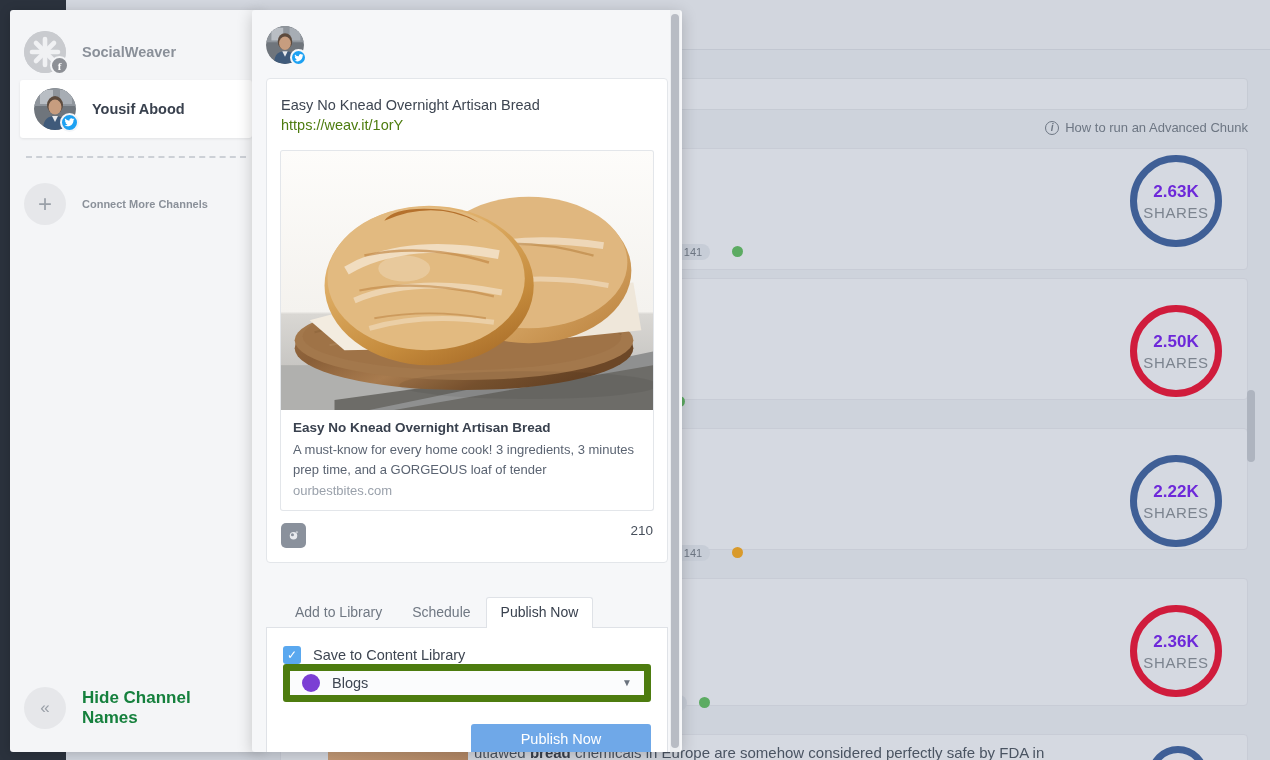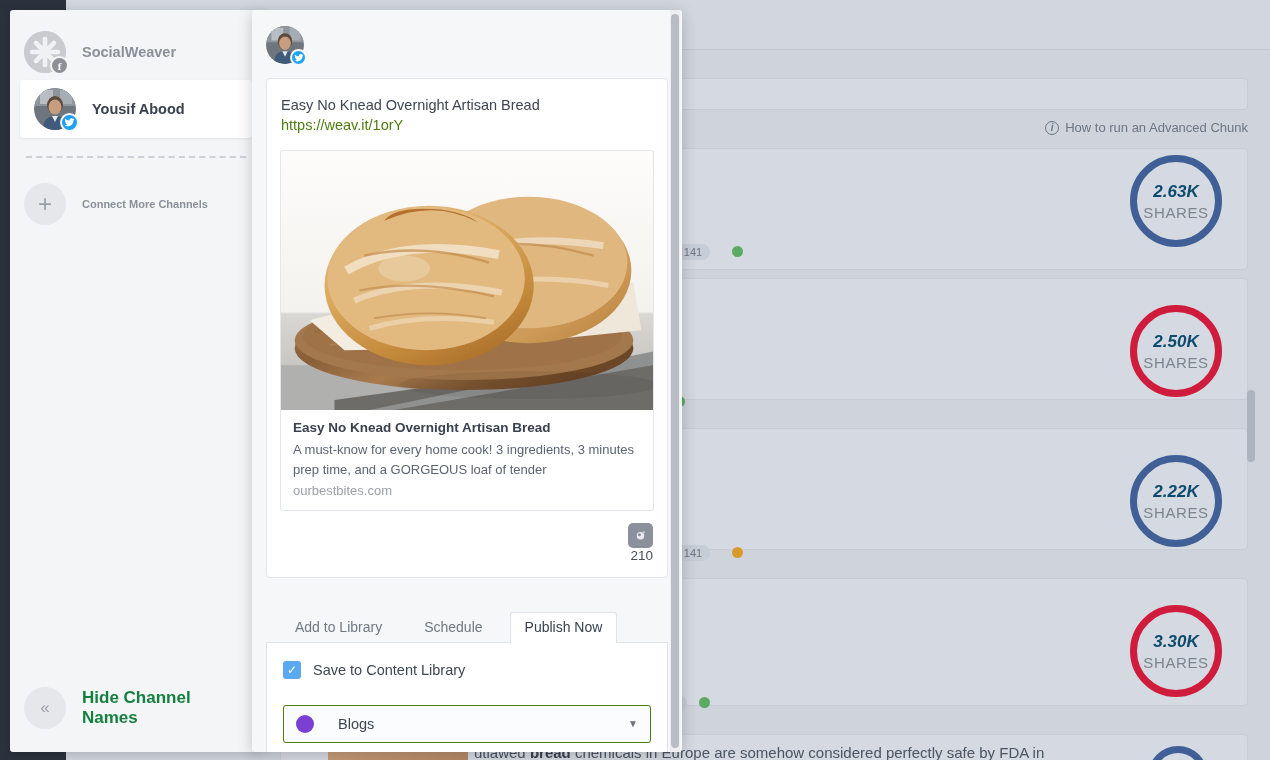--- a/index.html
+++ b/index.html
@@ -60,21 +60,21 @@
     padding: 2px 8px; white-space: nowrap;
   }
   .bg-dot {
     position: absolute; width: 11px; height: 11px; border-radius: 50%;
   }
   .bg-donut {
     position: absolute; width: 92px; height: 92px; border-radius: 50%;
     display: flex; flex-direction: column;
     align-items: center; justify-content: center;
   }
-  .bg-donut .val { font-size: 17px; font-weight: bold; color: #0c4a6e; font-style: italic; }
+  .bg-donut .val { font-size: 17px; font-weight: bold; color: #6d28d9; }
   .bg-donut .lbl { font-size: 15px; letter-spacing: .6px; color: #7c848f; margin-top: 2px; }
   .bg-thumb {
     position: absolute; width: 140px; height: 90px;
     background: linear-gradient(160deg,#caa07c,#9c6f4d);
     border-radius: 3px;
   }
 
   .bg-scrollbar-track {
     position: absolute; right: 14px; top: 0; width: 10px; height: 760px;
   }
@@ -196,34 +196,33 @@
     border-top: none;
     border-radius: 0 0 3px 3px;
     padding: 10px 12px 12px 12px;
     background: #fff;
   }
   .preview-title { font-size: 13.5px; font-weight: bold; color: #39414e; margin-bottom: 5px; }
   .preview-desc { font-size: 13px; color: #5b6472; line-height: 1.55; }
   .preview-domain { font-size: 13px; color: #9aa1ab; margin-top: 3px; }
 
   .post-footer {
-    display: flex; align-items: flex-end; justify-content: space-between;
+    display: flex; align-items: flex-start; justify-content: space-between;
     padding: 12px 14px 14px 14px;
-    flex-direction: column;
   }
   .img-btn {
     width: 25px; height: 25px; border-radius: 5px;
     background: #8a919c;
     display: flex; align-items: center; justify-content: center;
     cursor: pointer;
   }
   .char-count { font-size: 13.5px; color: #474f5b; }
 
   .tabs {
-    display: flex; align-items: flex-end; gap: 12px;
+    display: flex; align-items: flex-end; gap: 0;
     margin: 34px 0 0 0; padding-left: 14px;
     border-bottom: 1px solid #dfe2e7;
     height: 31px;
   }
   .tab {
     font-size: 14px; color: #707883;
     padding: 6px 14px 8px 14px; cursor: pointer;
     border: 1px solid transparent; border-bottom: none;
     position: relative; bottom: -1px;
   }
@@ -242,24 +241,24 @@
   .checkbox-row { display: flex; align-items: center; gap: 12px; }
   .checkbox {
     width: 18px; height: 18px; border-radius: 3px;
     background: #5aa8ef;
     display: flex; align-items: center; justify-content: center;
     color: #fff; font-size: 12px; cursor: pointer;
   }
   .checkbox-label { font-size: 14.5px; color: #3e4652; }
 
   .select-box {
-    margin-top: 26px; height: 38px;
-    border: 1px solid #4d7c0f; border-radius: 3px;
+    margin-top: 0; height: 38px;
+    border: 7px solid #4d7c0f; border-radius: 3px;
     background: #fbfcfd;
-    display: flex; align-items: center; gap: 24px;
+    display: flex; align-items: center; gap: 12px;
     padding: 0 12px; cursor: pointer;
   }
   .select-dot { width: 18px; height: 18px; border-radius: 50%; flex: none; }
   .select-value { font-size: 14.5px; color: #3e4652; flex: 1; }
   .caret { color: #6a727d; font-size: 10px; }
 
   .publish-row { display: flex; justify-content: flex-end; margin-top: 22px; }
   .publish-btn {
     width: 180px; height: 31px; border-radius: 3px;
     background: #6fa8e8; color: #fff;
@@ -320,21 +319,21 @@
   </div>
 
   <div class="bg-card" style="top:578px;height:128px;"></div>
   <div class="bg-card-title" style="top:595px;">
     <span>te Chunk Banana </span><b>Bread</b><span> Muffins.</span>
   </div>
   <div class="bg-card-sub" style="top:622px;">ar 2019</div>
   <div class="bg-rank-pill" style="top:695px;left:665px;">3</div>
   <div class="bg-dot" style="top:697px;left:699px;background:#5cab62;"></div>
   <div class="bg-donut" style="top:605px;left:1130px;border:7px solid #d01c3c;">
-    <span class="val">3.30K</span>
+    <span class="val">2.36K</span>
     <span class="lbl">SHARES</span>
   </div>
 
   <div class="bg-card" style="top:734px;height:60px;"></div>
   <div class="bg-thumb" style="top:742px;left:328px;"></div>
   <div class="bg-card-title" style="top:744px;left:474px;">
     <span>utlawed </span><b>bread</b><span> chemicals in Europe are somehow considered perfectly safe by FDA in</span>
   </div>
   <div class="bg-donut" style="top:746px;left:1148px;width:60px;height:60px;border:7px solid #3f5f96;"></div>
 

